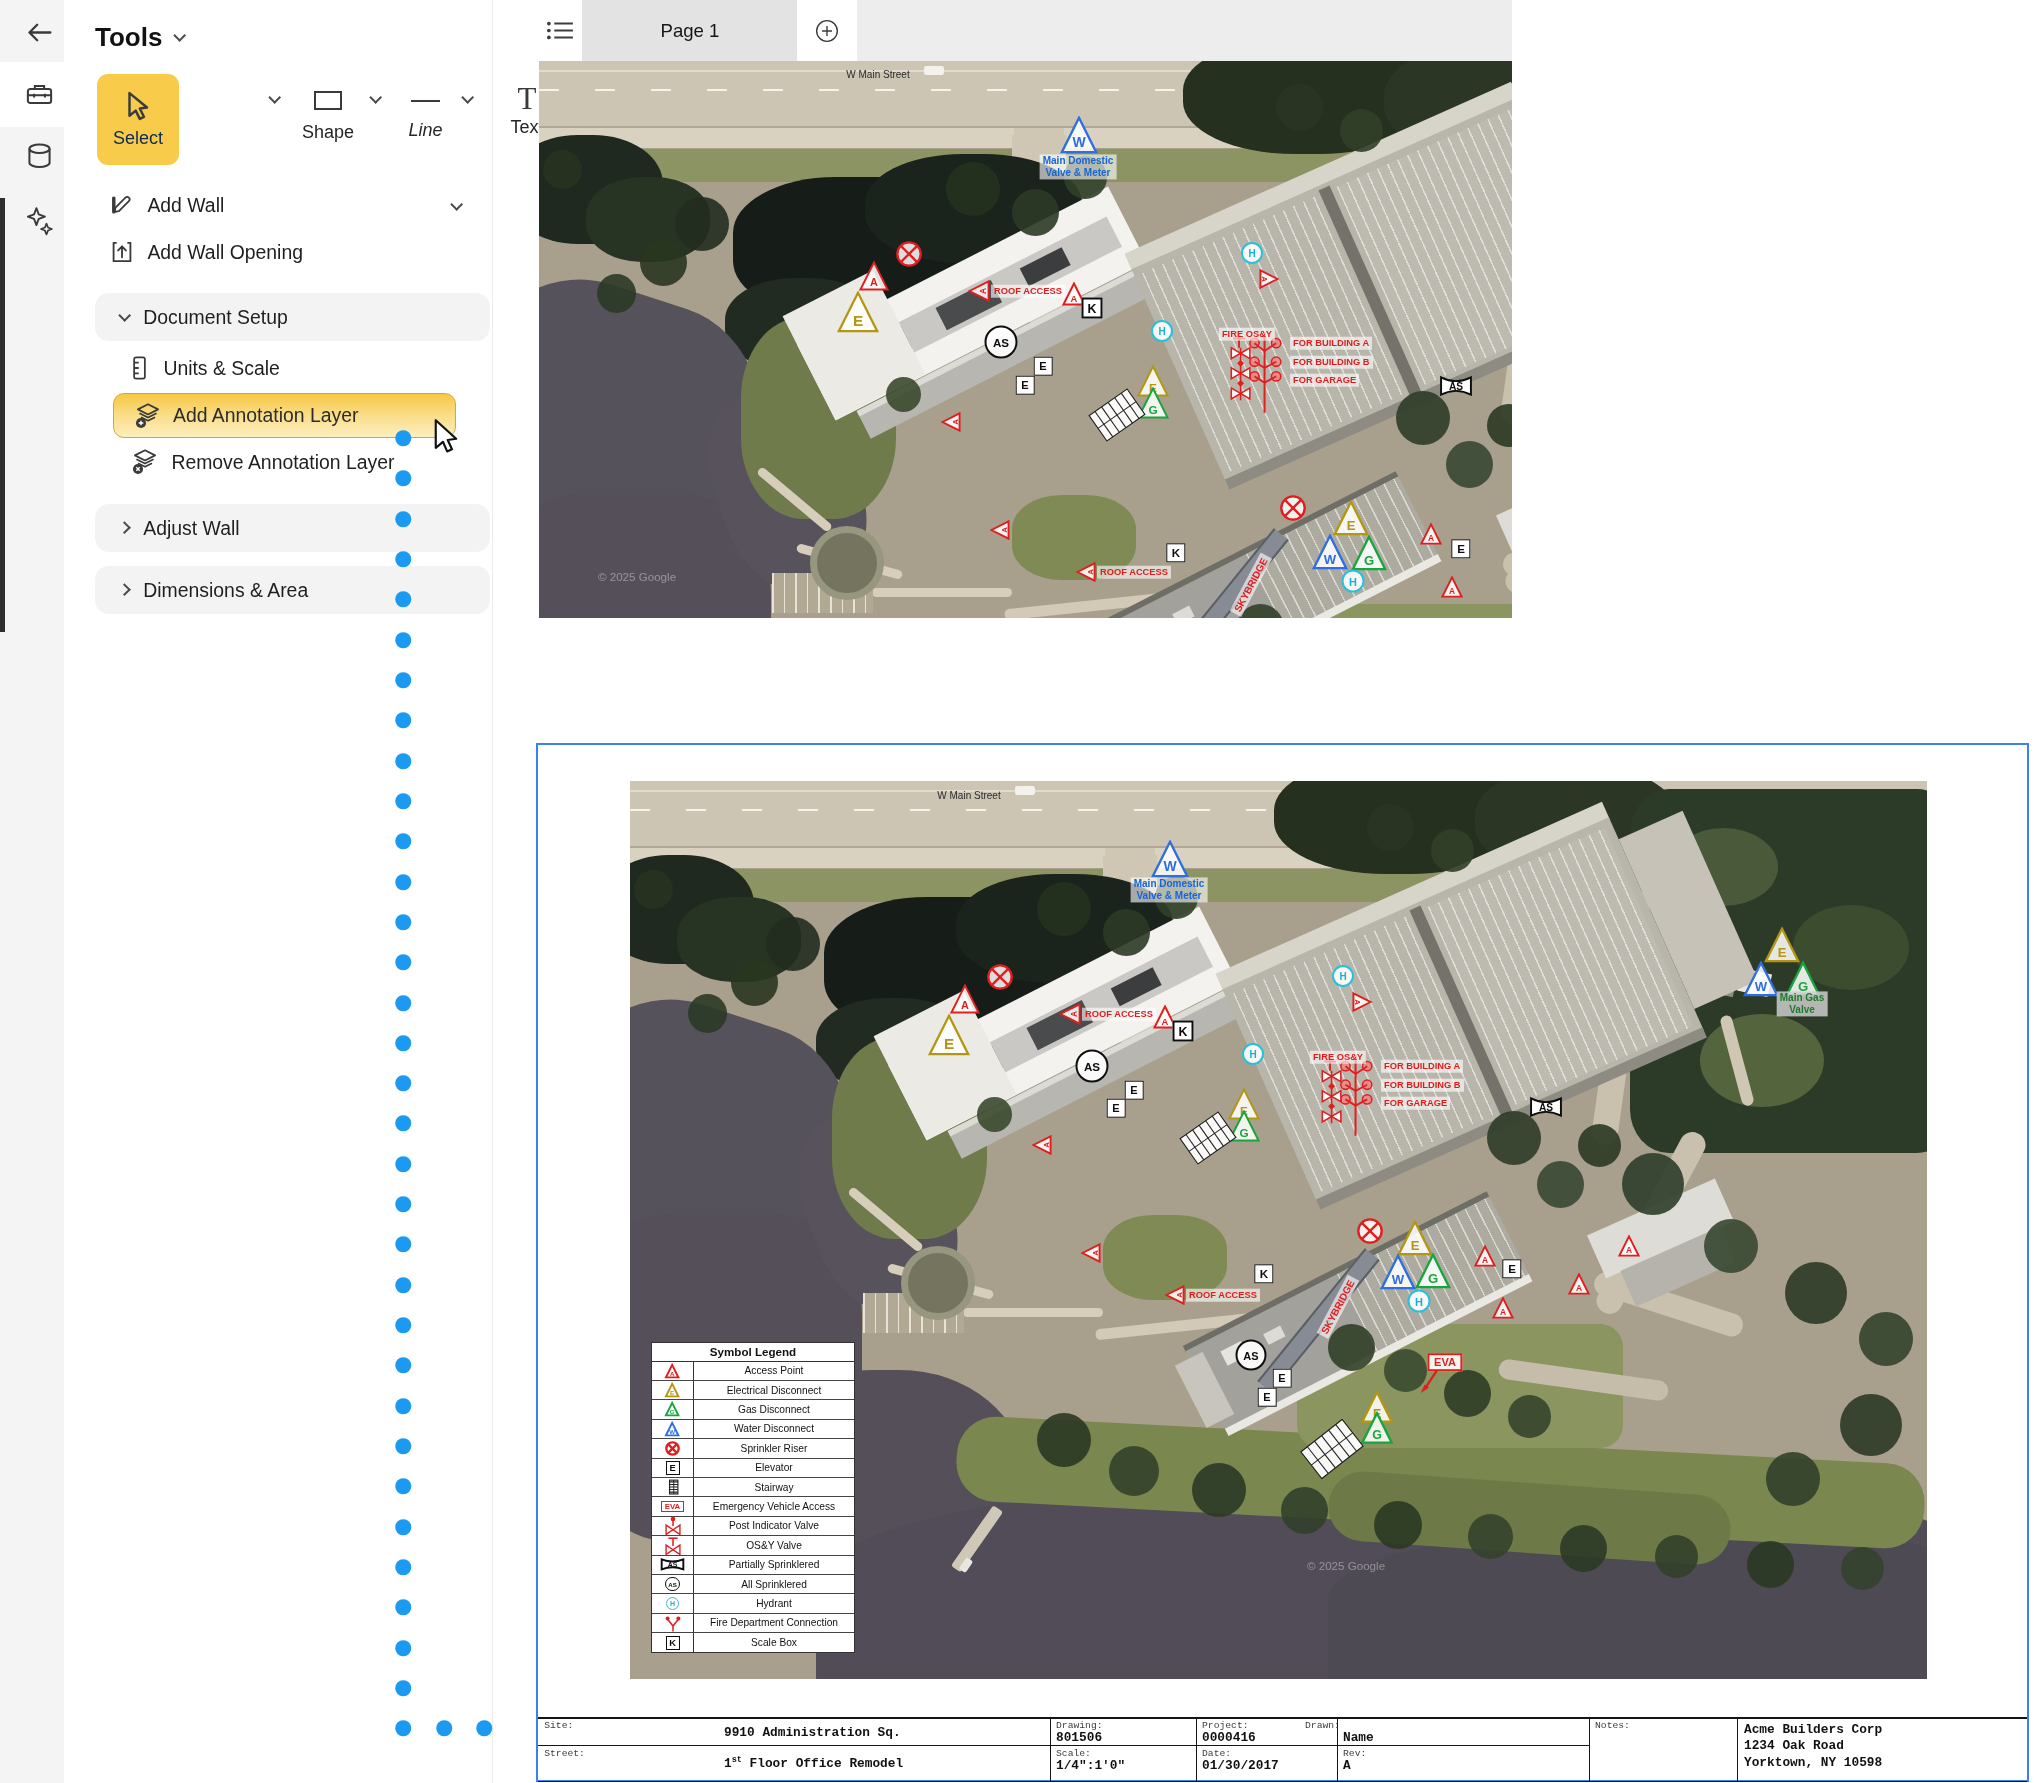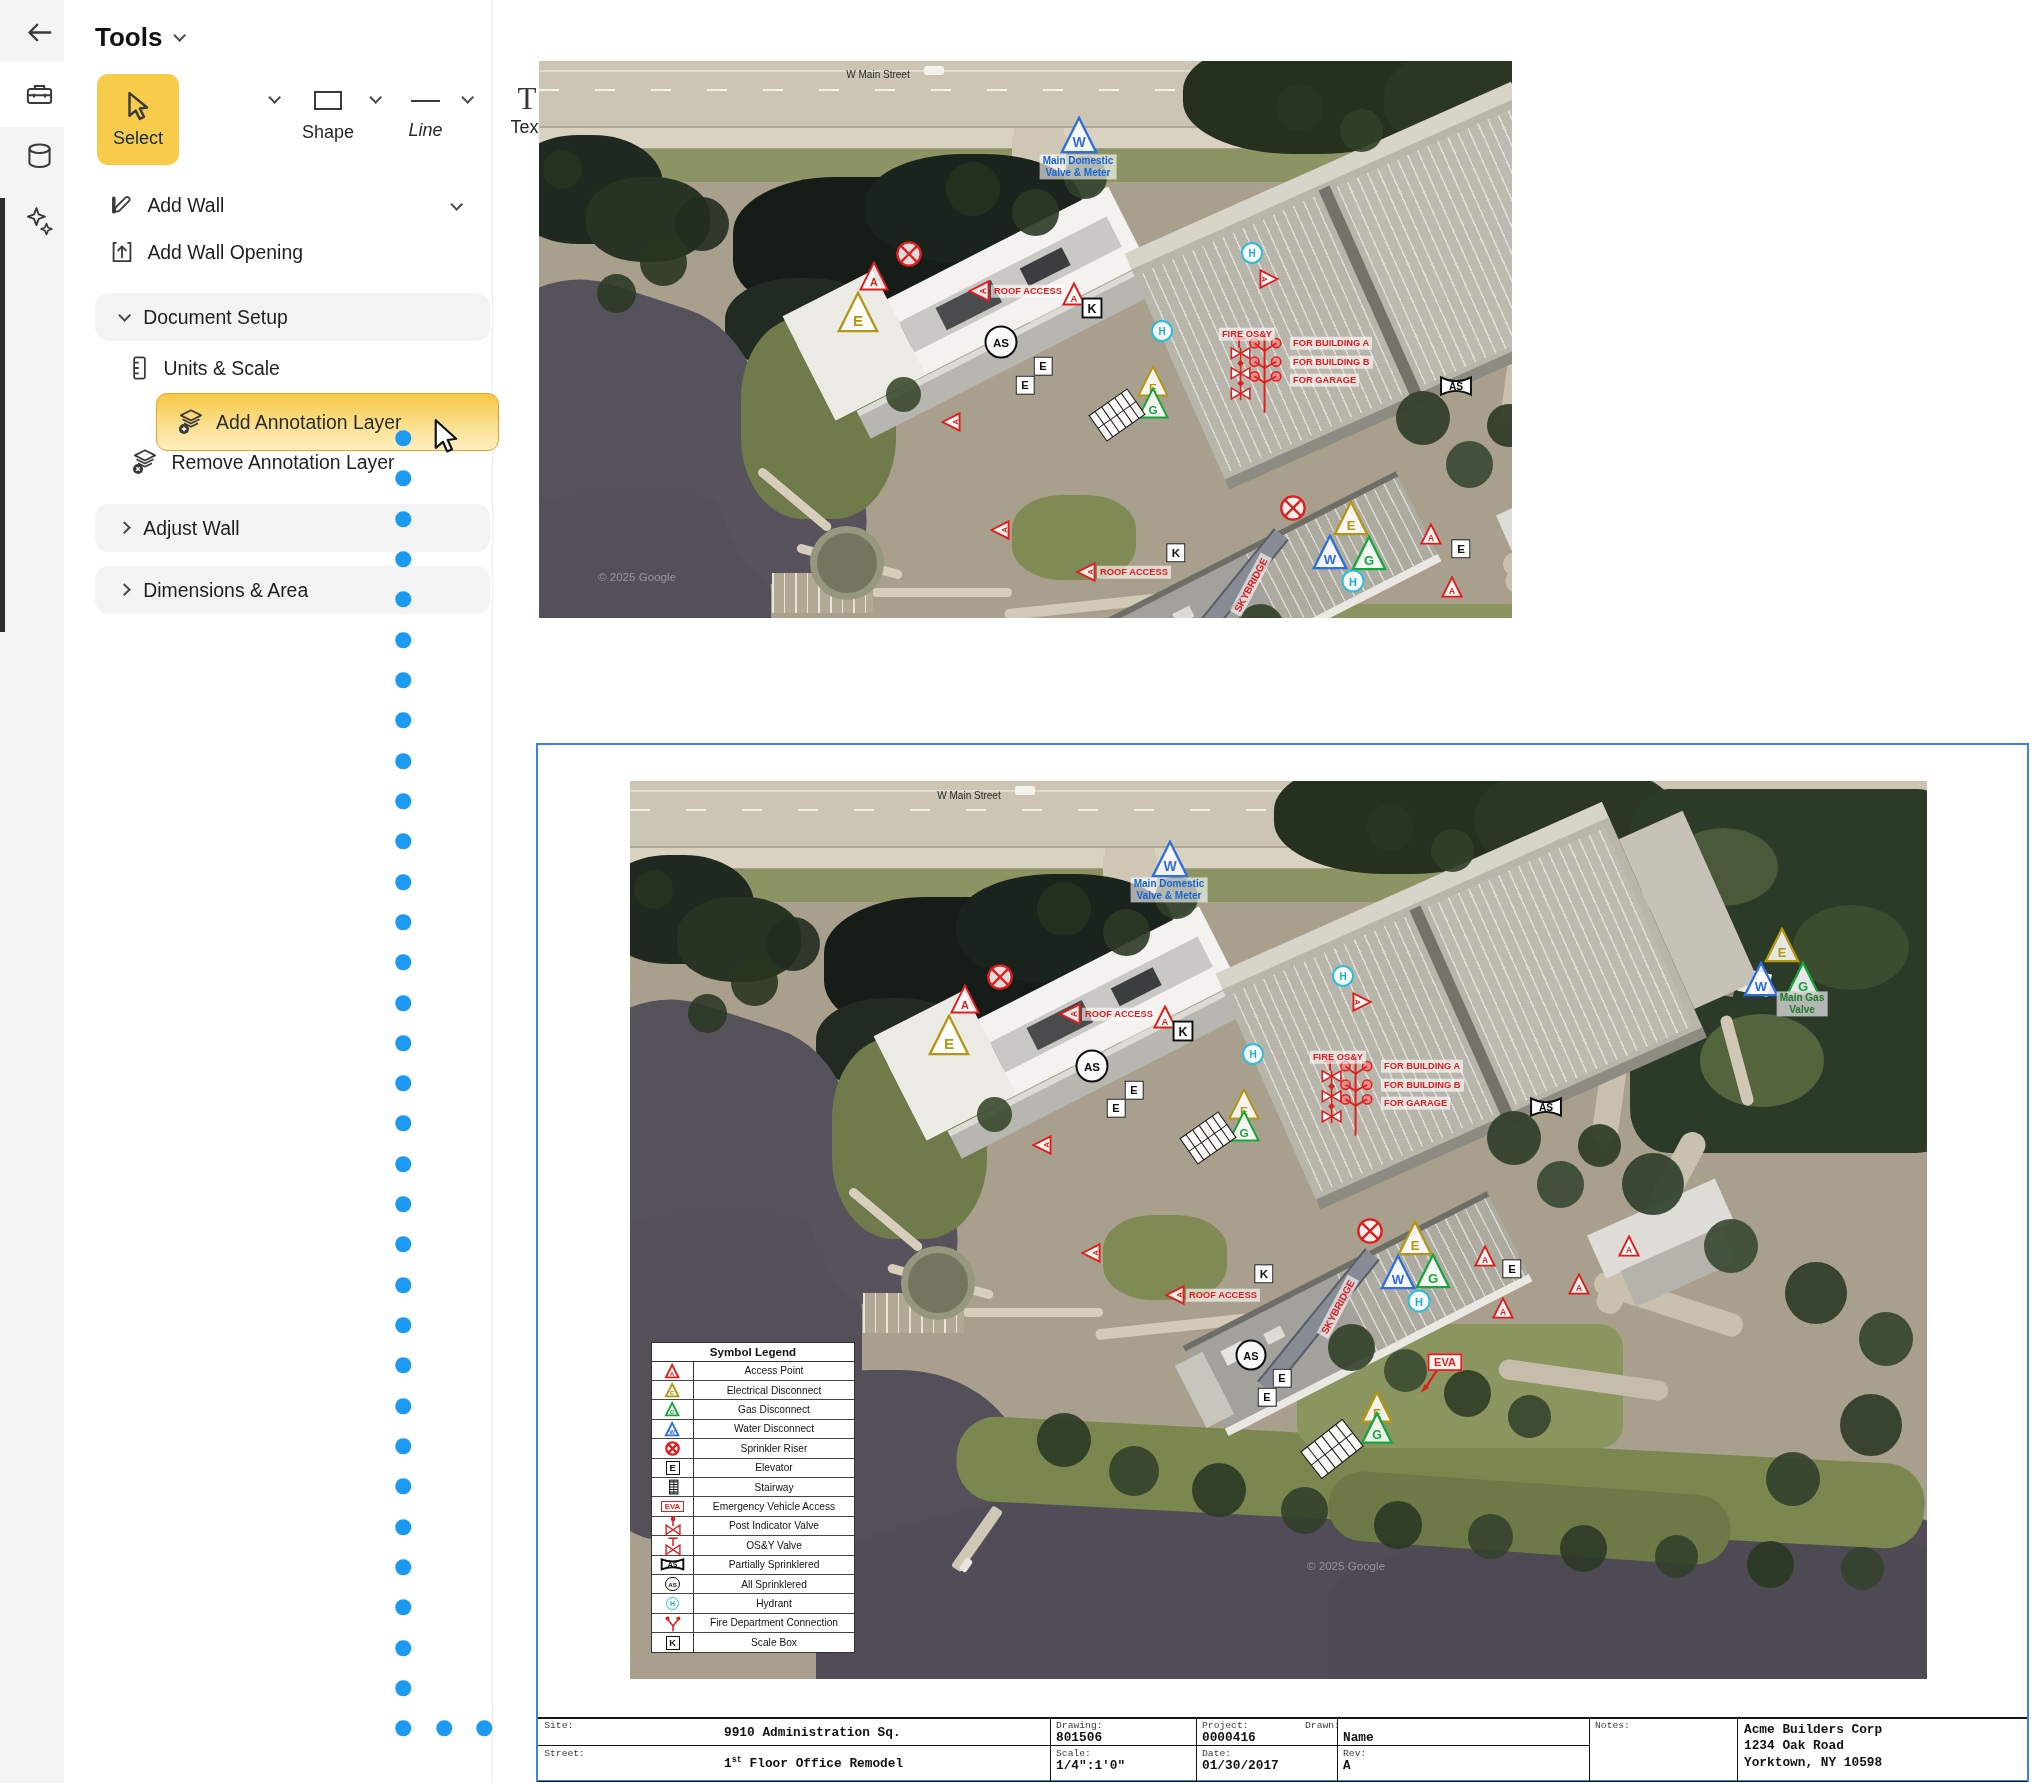--- a/index.html
+++ b/index.html
@@ -17,23 +17,23 @@
   .chev{display:inline-block;width:9.3px;height:9.3px;border-right:2px solid #4a4a4a;border-bottom:2px solid #4a4a4a;}
   .chev-down{transform:rotate(45deg);}
   .chev-right{transform:rotate(-45deg);}
   .tool-label{font-size:18px;color:#262626;text-align:center;}
   .select-btn{left:33px;top:74px;width:82px;height:91px;background:#f8cc4a;border-radius:11px;
               display:flex;flex-direction:column;align-items:center;justify-content:center;gap:4.7px;}
   .select-btn .tool-label{color:#0e2a52;font-weight:500;}
   .menu-row{display:flex;align-items:center;gap:12.4px;font-size:19.4px;color:#1f1f1f;}
   .group-pill{left:31px;width:395px;height:48px;background:#f3f3f3;border-radius:14px;
               display:flex;align-items:center;gap:14px;padding:0 25px;font-size:19.4px;color:#1f1f1f;}
-  .hl-pill{left:49px;top:393px;width:343px;height:58px;border-radius:11px;border:1.9px solid #dda62b;
+  .hl-pill{left:49px;top:393px;width:343px;height:45px;border-radius:11px;border:1.9px solid #dda62b;
            background:linear-gradient(180deg,#f7c845 0%,#fadf8e 55%,#fceebf 100%);
-           display:flex;align-items:center;gap:11px;padding:0 20px;font-size:19.4px;color:#2c2c2c;margin-left:43px;}
+           display:flex;align-items:center;gap:11px;padding:0 20px;font-size:19.4px;color:#2c2c2c;}
   
   #tabbar{left:539px;top:0;width:973px;height:61px;background:#ffffff;}
   .tab-active{left:43px;top:0;width:216px;height:61px;background:#e3e3e3;display:flex;align-items:center;justify-content:center;font-size:18.6px;color:#161616;}
   .tab-rest{left:318px;top:0;width:655px;height:61px;background:#ededed;}
   
   #map1{left:539px;top:61px;width:973px;height:557px;overflow:hidden;background:#a8a08d;}
   #doc2{left:536px;top:743px;width:1493px;height:1039px;background:#ffffff;border:2.3px solid #3b82e8;}
   #map2{left:92px;top:36px;width:1297px;height:898px;overflow:hidden;background:#a8a08d;}
   .scene{left:0;top:0;width:1297px;height:898px;}
   .mlayer{left:0;top:0;width:100%;height:100%;}
@@ -175,20 +175,40 @@
       <span class="chev chev-right"></span>
       <span>Dimensions &amp; Area</span>
     </div>
 
     <div class="abs group-pill" style="top:504px;">
       <span class="chev chev-right"></span>
       <span>Adjust Wall</span>
     </div>
   </div>
 
+  <div id="tabbar" class="abs">
+    <div class="abs" style="left:0;top:0;width:43px;height:61px;display:flex;align-items:center;justify-content:center;">
+      <svg width="33" height="31" viewBox="0 0 42 40">
+        <circle cx="6" cy="11" r="2.4" fill="#3c3c3c"></circle>
+          <circle cx="6" cy="20" r="2.4" fill="#3c3c3c"></circle>
+          <circle cx="6" cy="29" r="2.4" fill="#3c3c3c"></circle>
+        <path d="M13 11 h24 M13 20 h24 M13 29 h24" stroke="#3c3c3c" stroke-width="2.6"></path>
+      </svg>
+    </div>
+    <div class="abs tab-active">
+      <span>Page 1</span>
+    </div>
+    <div class="abs" style="left:258px;top:0;width:60px;height:61px;display:flex;align-items:center;justify-content:center;background:#ffffff;">
+      <svg width="26" height="26" viewBox="0 0 34 34">
+        <circle cx="17" cy="17" r="13.5" fill="none" stroke="#3a3a3a" stroke-width="1.8"></circle>
+        <path d="M17 10.5 v13 M10.5 17 h13" stroke="#3a3a3a" stroke-width="1.8"></path>
+      </svg>
+    </div>
+    <div class="abs tab-rest"></div>
+  </div>
 
   <div id="map1" class="abs">
     <div class="scene abs">
         <div style="position: absolute; left: 0px; top: 0px; width: 1297px; height: 67px; background: rgb(205, 197, 179);"></div>
         <div style="position: absolute; left: 0px; top: 9.3px; width: 1297px; height: 1.6px; background: rgba(245, 242, 234, 0.5);"></div>
         <div style="position: absolute; left: 0px; top: 28px; width: 1297px; height: 2.3px; background: repeating-linear-gradient(90deg, rgb(245, 242, 234) 0px, rgb(245, 242, 234) 20px, transparent 20px, transparent 56px);"></div>
         <div style="position: absolute; left: 0px; top: 65px; width: 1297px; height: 2.3px; background: rgb(176, 167, 148);"></div>
         <div style="position: absolute; left: 0px; top: 67px; width: 1297px; height: 20px; background: rgb(217, 210, 192);"></div>
         <div style="position: absolute; left: 0px; top: 88px; width: 1297px; height: 33px; background: rgb(141, 148, 99);"></div>
         <div style="position: absolute; left: 473px; top: 74px; width: 54px; height: 48px; background: rgb(207, 199, 180);"></div>

